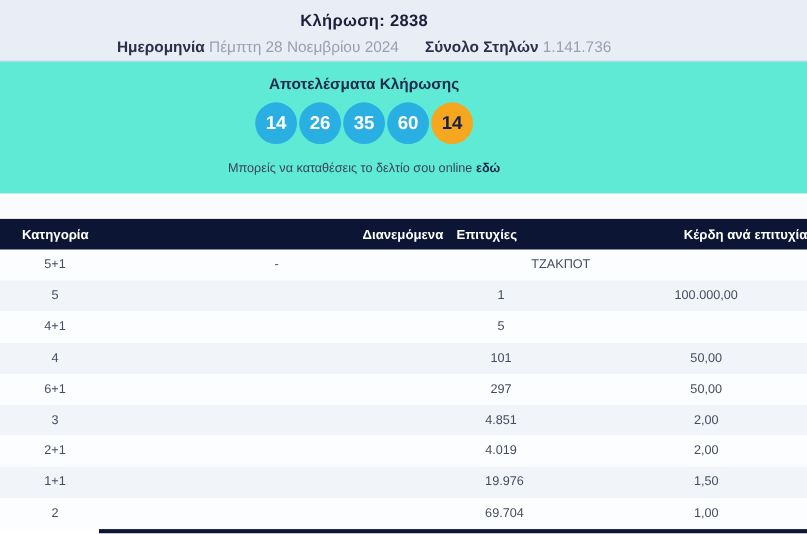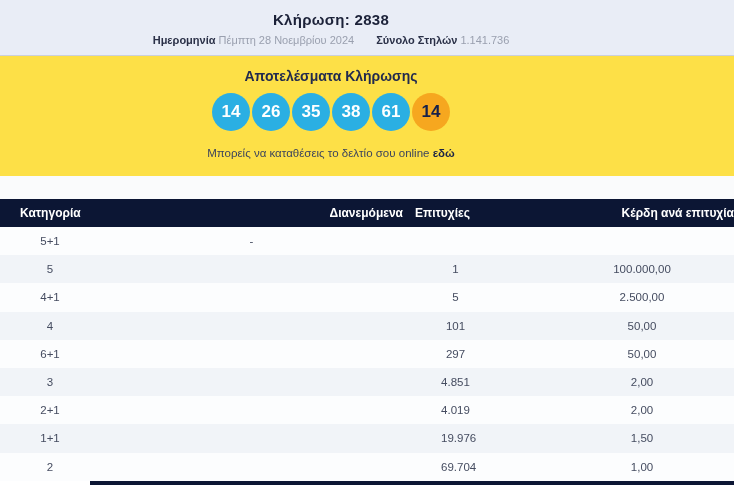--- a/index.html
+++ b/index.html
@@ -25,29 +25,29 @@
   }
   .draw-title {
     padding-top:11px;
     font-size:15px;
     font-weight:bold;
     color:#1b2138;
     letter-spacing:.3px;
   }
   .draw-sub {
     margin-top:6px;
-    font-size:11px;
+    font-size:14px;
     color:#9aa0af;
   }
   .draw-sub .lbl { color:#2a3047; font-weight:bold; }
   .sub-sep { display:inline-block; width:16px; }
   
   .band2 {
     height:120px;
-    background:#fde047;
+    background:#5eead4;
     box-shadow:0 2px 3px rgba(20,30,60,.08);
   }
   .results-heading {
     padding-top:12px;
     font-size:14px;
     font-weight:bold;
     color:#222a4e;
   }
   .balls {
     margin-top:9px;
@@ -129,22 +129,21 @@
   </div>
 </div>
 
 <div class="band2">
   <div class="band-inner">
     <div class="results-heading">Αποτελέσματα Κλήρωσης</div>
     <div class="balls">
         <div class="ball">14</div>
         <div class="ball">26</div>
         <div class="ball">35</div>
-        <div class="ball">38</div>
-        <div class="ball">61</div>
+        <div class="ball">60</div>
         <div class="ball joker">14</div>
       </div>
     <div class="caption">
       <span>Μπορείς να καταθέσεις το δελτίο σου online</span>
       <a>εδώ</a>
     </div>
   </div>
 </div>
 
 <div class="gap"></div>
@@ -153,32 +152,32 @@
   <div class="thead">
     <div class="th first">Κατηγορία</div>
     <div class="th">Διανεμόμενα</div>
     <div class="th">Επιτυχίες</div>
     <div class="th last">Κέρδη ανά επιτυχία</div>
   </div>
   <div>
       <div class="trow">
         <div class="td">5+1</div>
         <div class="td">-</div>
+        <div class="td last">ΤΖΑΚΠΟΤ</div>
       </div>
       <div class="trow">
         <div class="td">5</div>
         <div class="td"></div>
         <div class="td">1</div>
         <div class="td last">100.000,00</div>
       </div>
       <div class="trow">
         <div class="td">4+1</div>
         <div class="td"></div>
         <div class="td">5</div>
-        <div class="td last">2.500,00</div>
       </div>
       <div class="trow">
         <div class="td">4</div>
         <div class="td"></div>
         <div class="td">101</div>
         <div class="td last">50,00</div>
       </div>
       <div class="trow">
         <div class="td">6+1</div>
         <div class="td"></div>

